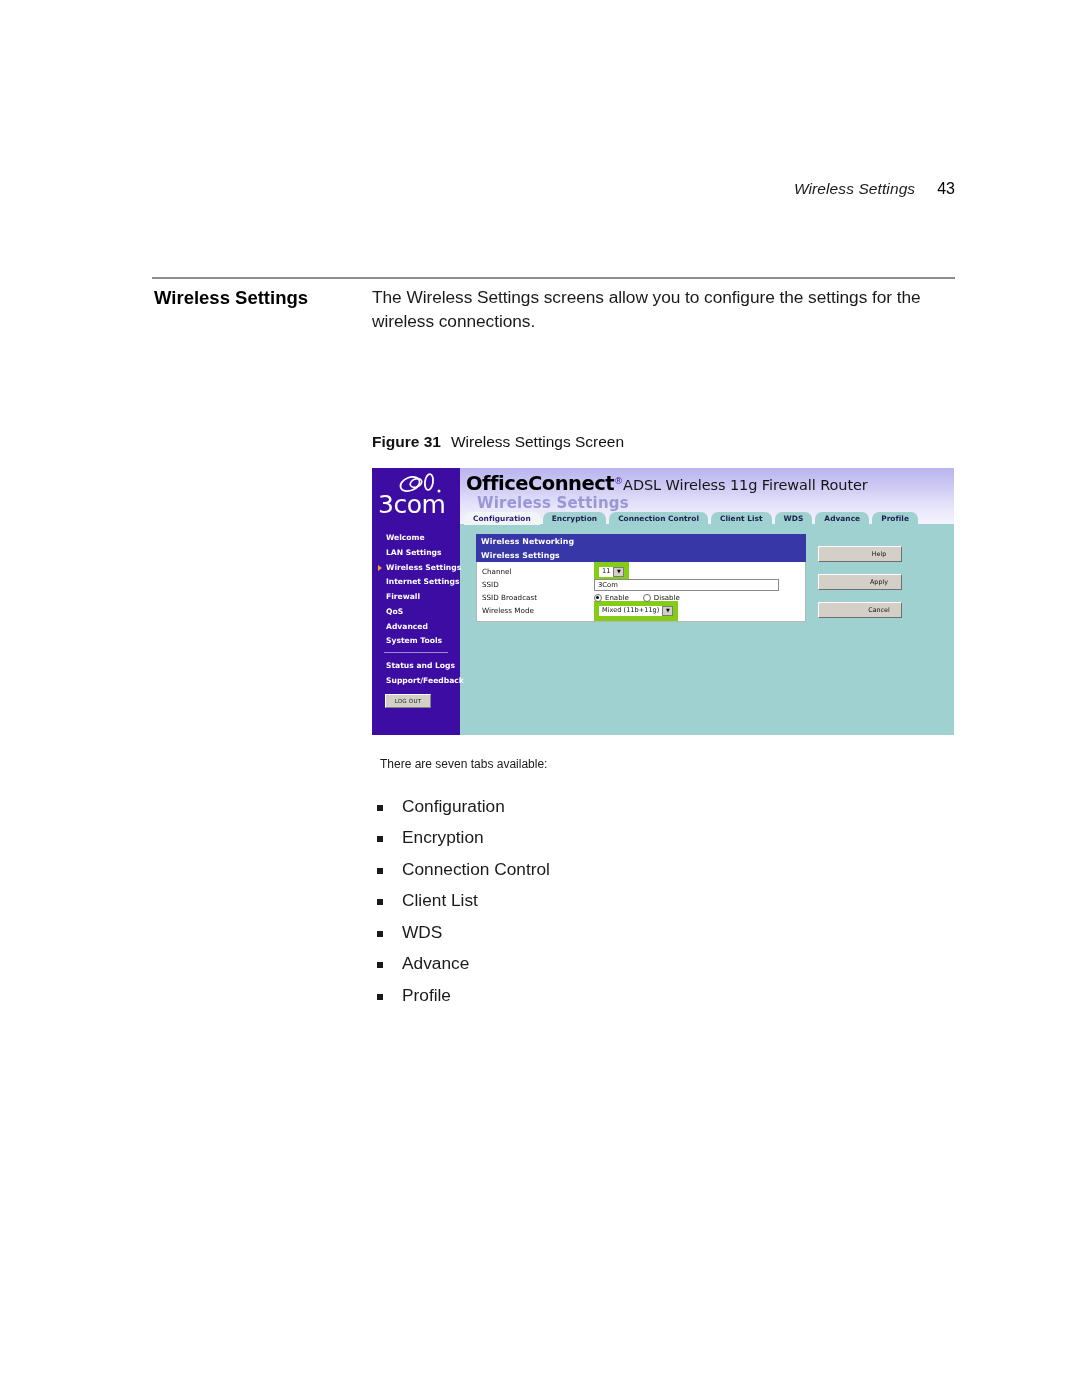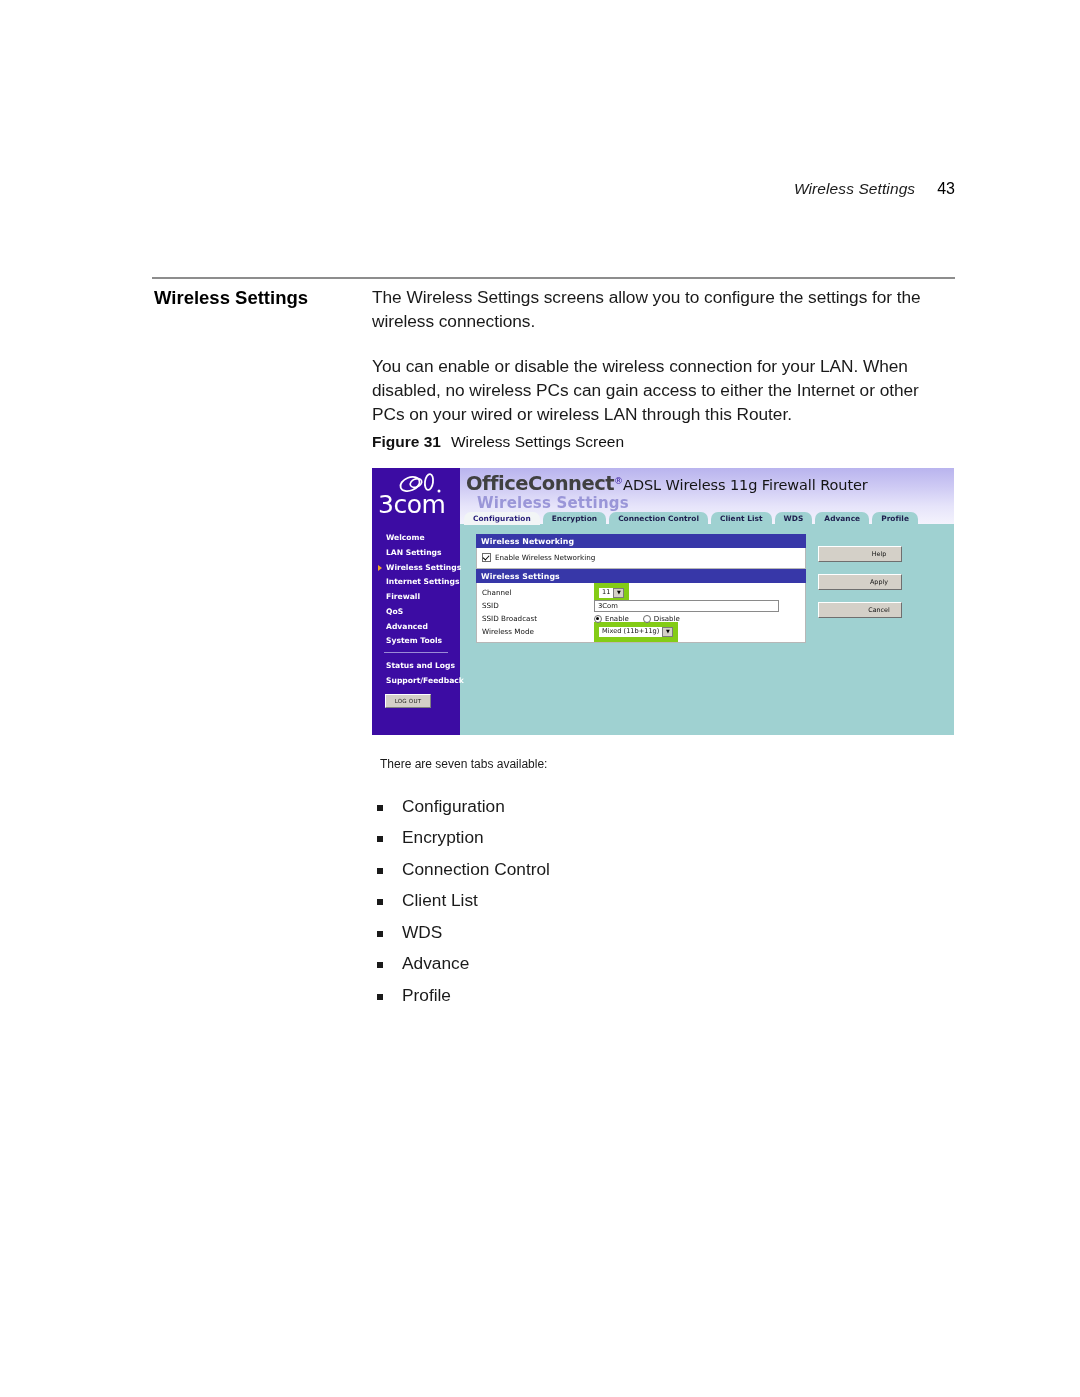--- a/index.html
+++ b/index.html
@@ -128,21 +128,21 @@
   }
 
   #rs-product-title {
     position: absolute;
     left: 94px; top: 4px;
     white-space: nowrap;
   }
   #rs-product-title .oc {
     font-size: 19.5px;
     font-weight: bold;
-    color: #404040;
+    color: #000000;
     letter-spacing: -0.5px;
   }
   #rs-product-title .reg {
     font-size: 9px;
     vertical-align: super;
     color: #3a1f9e;
   }
   #rs-product-title .model {
     font-size: 14.5px;
     color: #151515;
@@ -400,21 +400,20 @@
 <div id="running-head">
   <span class="rh-title">Wireless Settings</span><span class="rh-page">43</span>
 </div>
 
 <div id="section-rule"></div>
 
 <div id="section-heading">Wireless Settings</div>
 
 <div id="body-column">
   <p class="para">The Wireless Settings screens allow you to configure the settings for the wireless connections.</p>
-  <p class="para tight">You can enable or disable the wireless connection for your LAN. When disabled, no wireless PCs can gain access to either the Internet or other PCs on your wired or wireless LAN through this Router.</p>
 </div>
 
 <div id="figure-caption">
   <span class="fig-label">Figure 31</span><span>Wireless Settings Screen</span>
 </div>
 
 <div id="router-screenshot">
 
   <div id="rs-header"></div>
 
@@ -455,26 +454,20 @@
     <div class="rs-tab">Client List</div>
     <div class="rs-tab">WDS</div>
     <div class="rs-tab">Advance</div>
     <div class="rs-tab">Profile</div>
   </div>
 
   <div id="rs-main">
 
     <div class="rs-panel">
       <div class="rs-panel-head">Wireless Networking</div>
-      <div class="rs-panel-body">
-        <div class="rs-row">
-          <span class="rs-check"></span>
-          <span>Enable Wireless Networking</span>
-        </div>
-      </div>
     </div>
 
     <div class="rs-panel">
       <div class="rs-panel-head">Wireless Settings</div>
       <div class="rs-panel-body">
 
         <div class="rs-row">
           <span class="rs-row-label">Channel</span>
           <span class="rs-select">
               <span>11</span>

